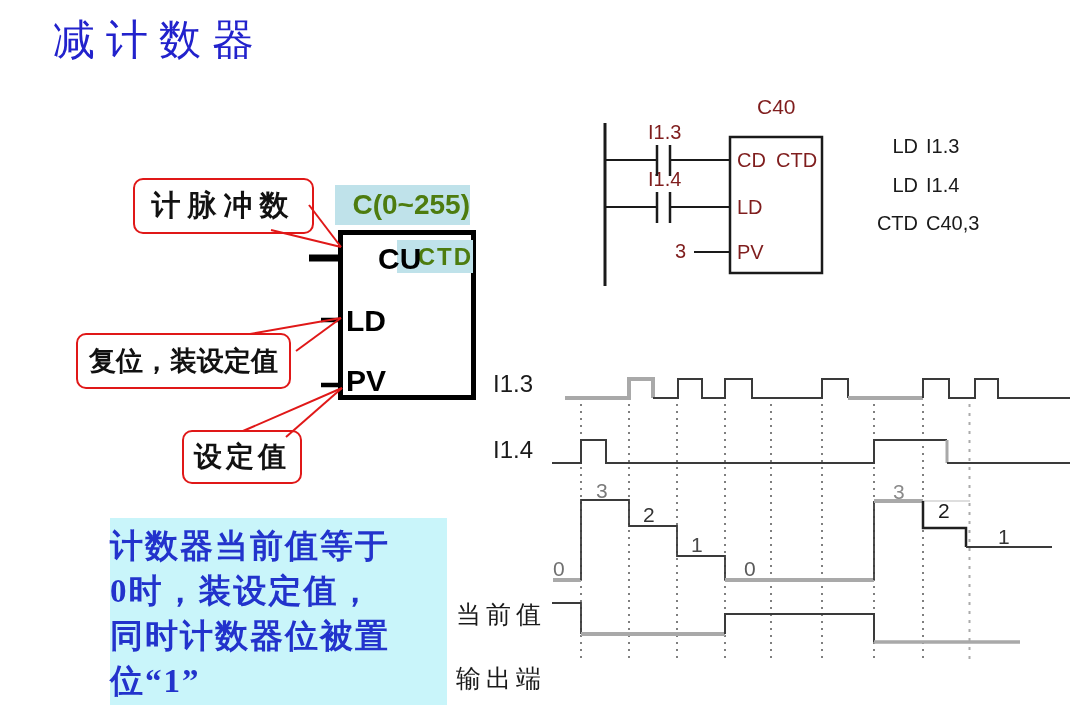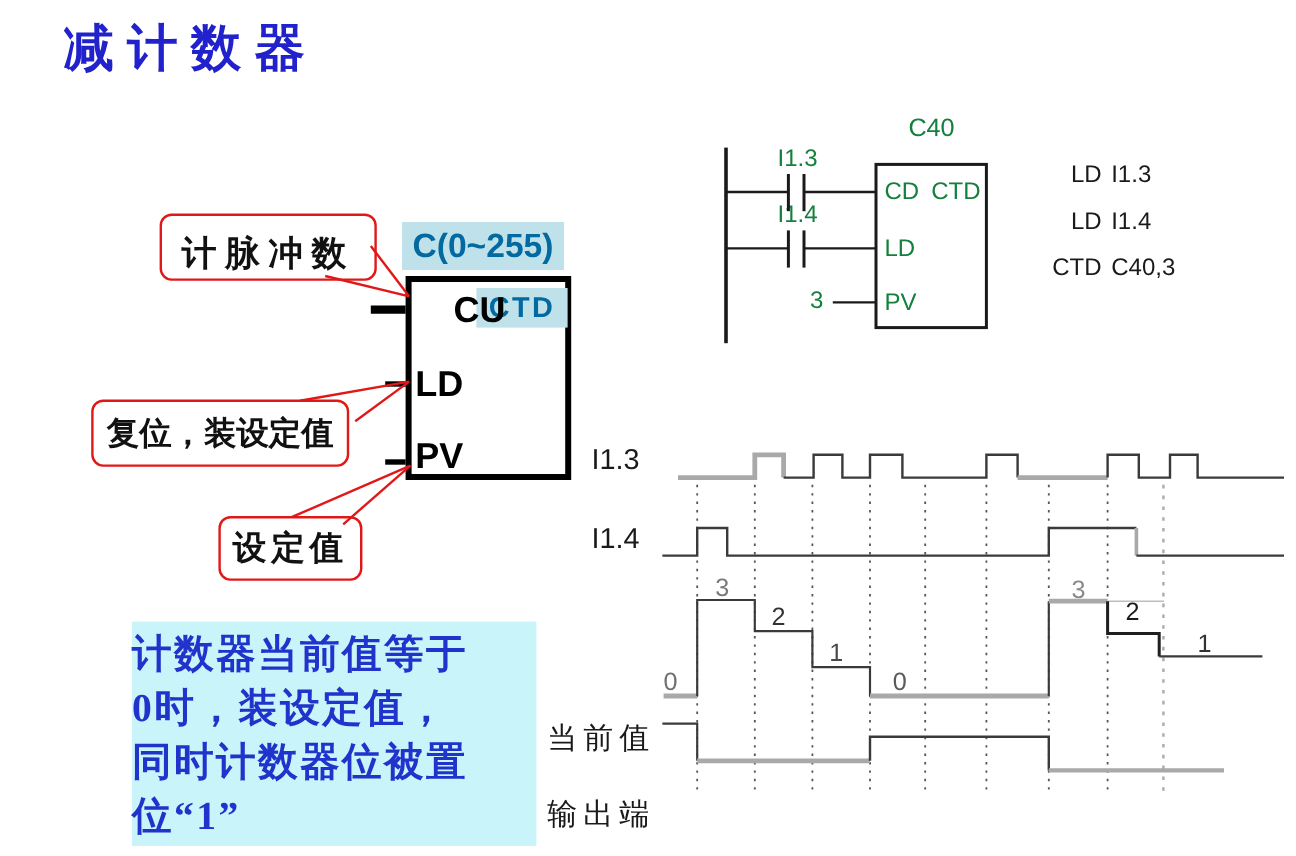--- a/index.html
+++ b/index.html
@@ -1,32 +1,32 @@
 <!DOCTYPE html>
 <html><head>
 <meta charset="utf-8">
 <style>
   html,body{margin:0;padding:0;background:#fff;}
   .slide{position:relative;width:1080px;height:713px;background:#ffffff;overflow:hidden;
          font-family:"Liberation Sans",sans-serif;}
   .abs{position:absolute;white-space:nowrap;}
   .cjk{font-family:"Liberation Serif","DejaVu Serif",serif;}
-  .title{left:53px;top:12px;font-size:42px;font-weight:bold;color:#2222CC;letter-spacing:11px;}
+  .title{left:53px;top:12px;font-size:42px;font-weight:normal;color:#2222CC;letter-spacing:11px;}
   .callout{position:absolute;border:2.5px solid #E01818;border-radius:10px;background:#fff;
            display:flex;align-items:center;justify-content:center;color:#111;font-weight:bold;}
-  .callout-pulse{left:133px;top:178px;width:177px;height:52px;font-size:29px;letter-spacing:7px;align-items:flex-end;}
+  .callout-pulse{left:133px;top:178px;width:177px;height:52px;font-size:29px;letter-spacing:7px;}
   .callout-reset{left:76px;top:333px;width:211px;height:52px;font-size:27px;}
   .callout-preset{left:182px;top:430px;width:116px;height:50px;font-size:28px;letter-spacing:4px;}
-  .cyanbadge{position:absolute;background:#BFE2EA;display:flex;align-items:center;justify-content:center;
-             font-weight:bold;color:#0369a1;}
+  .cyanbadge{position:absolute;background:#BFE2EA;display:flex;align-items:center;justify-content:flex-end;
+             font-weight:bold;color:#4d7c0f;}
   .range-badge{left:335px;top:185px;width:135px;height:40px;font-size:28px;}
   .ctd-badge{left:397px;top:240px;width:76px;height:33px;font-size:24px;letter-spacing:2px;}
   .block{position:absolute;left:338px;top:230px;width:138px;height:170px;border:5px solid #000;box-sizing:border-box;}
   .pinlabel{font-size:30px;font-weight:bold;color:#000;}
-  .ladtext{font-size:20px;color:#15803d;}
+  .ladtext{font-size:20px;color:#7f1d1d;}
   .stl-row{position:absolute;left:874px;display:flex;font-size:20px;color:#1a1a1a;}
   .stl-op{width:44px;text-align:right;}
   .stl-operand{margin-left:8px;}
   .note{position:absolute;left:110px;top:518px;width:337px;height:187px;background:#C9F5FA;
         box-sizing:border-box;padding:6px 0 0 0;}
   .note div{font-size:33px;line-height:45px;font-weight:bold;color:#2233CC;letter-spacing:2px;}
   .siglabel{font-size:24px;color:#1a1a1a;}
   .cnlabel{font-size:25px;color:#1a1a1a;letter-spacing:5px;margin-top:48px;}
   .vlabel{position:absolute;font-size:21px;font-family:"Liberation Sans",sans-serif;}
   svg.overlay{position:absolute;left:0;top:0;pointer-events:none;}

